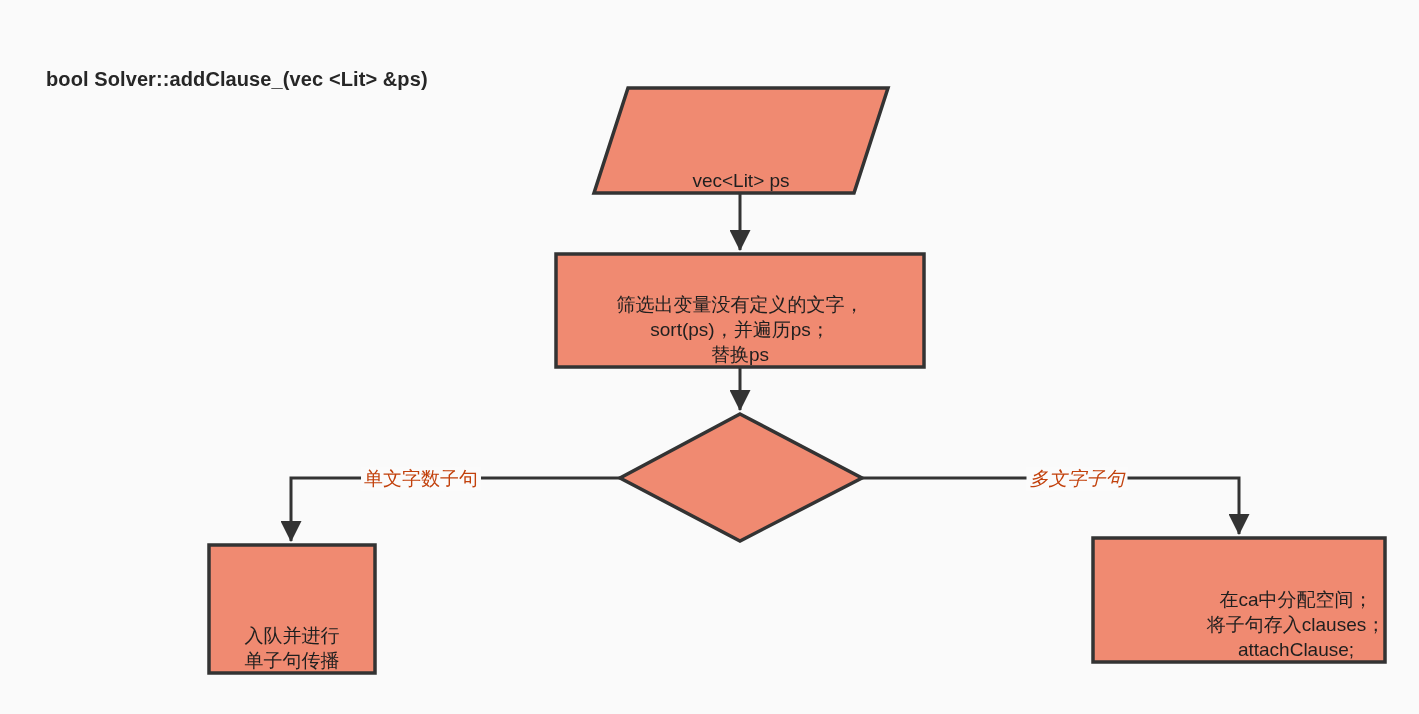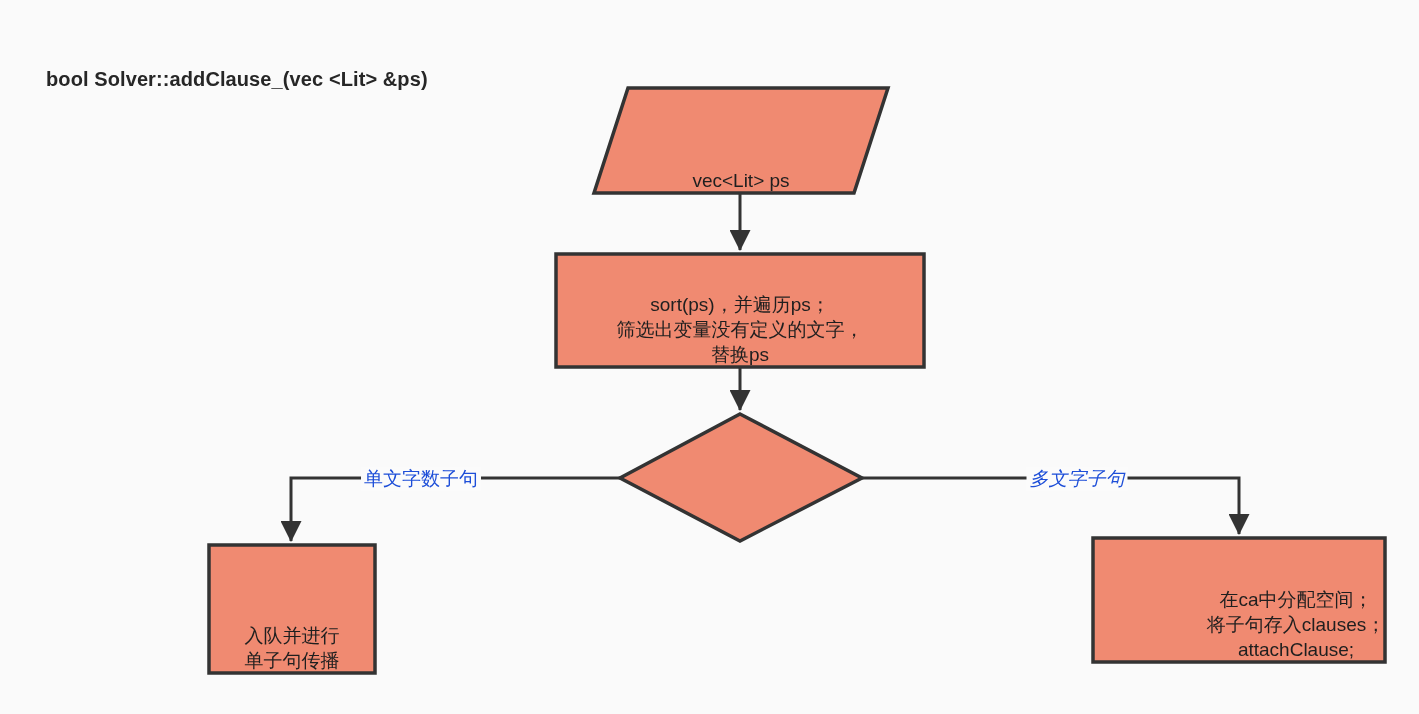--- a/index.html
+++ b/index.html
@@ -47,21 +47,21 @@
     line-height: 25px;
     white-space: nowrap;
     pointer-events: none;
   }
   .node-text span {
     display: block;
   }
   .edge-label {
     position: absolute;
     background: #fbfbfb;
-    color: #1d4ed8;
+    color: #c2410c;
     font-size: 19px;
     line-height: 22px;
     padding: 1px 3px;
     white-space: nowrap;
     transform: translate(-50%, -50%);
   }
 </style>
 </head>
 <body>
 
@@ -93,22 +93,22 @@
     <path d="M 620 478 L 291 478 L 291 541" stroke="#333333" stroke-width="3" fill="none" stroke-linejoin="miter" marker-end="url(#arrowhead)"></path>
 
     <path d="M 862 478 L 1239 478 L 1239 534" stroke="#333333" stroke-width="3" fill="none" stroke-linejoin="miter" marker-end="url(#arrowhead)"></path>
   </svg>
 
   <div class="node-text" style="left:594px; top:88px; width:294px; height:105px;">
     <span>vec&lt;Lit&gt; ps</span>
   </div>
 
   <div class="node-text" style="left:556px; top:254px; width:368px; height:113px;">
+    <span>筛选出变量没有定义的文字，</span>
     <span>sort(ps)，并遍历ps；</span>
-    <span>筛选出变量没有定义的文字，</span>
     <span>替换ps</span>
   </div>
 
 
   <div class="node-text" style="left:209px; top:545px; width:166px; height:128px;">
     <span>入队并进行</span>
     <span>单子句传播</span>
   </div>
 
   <div class="node-text" style="left:1150px; top:538px; width:292px; height:124px;">

